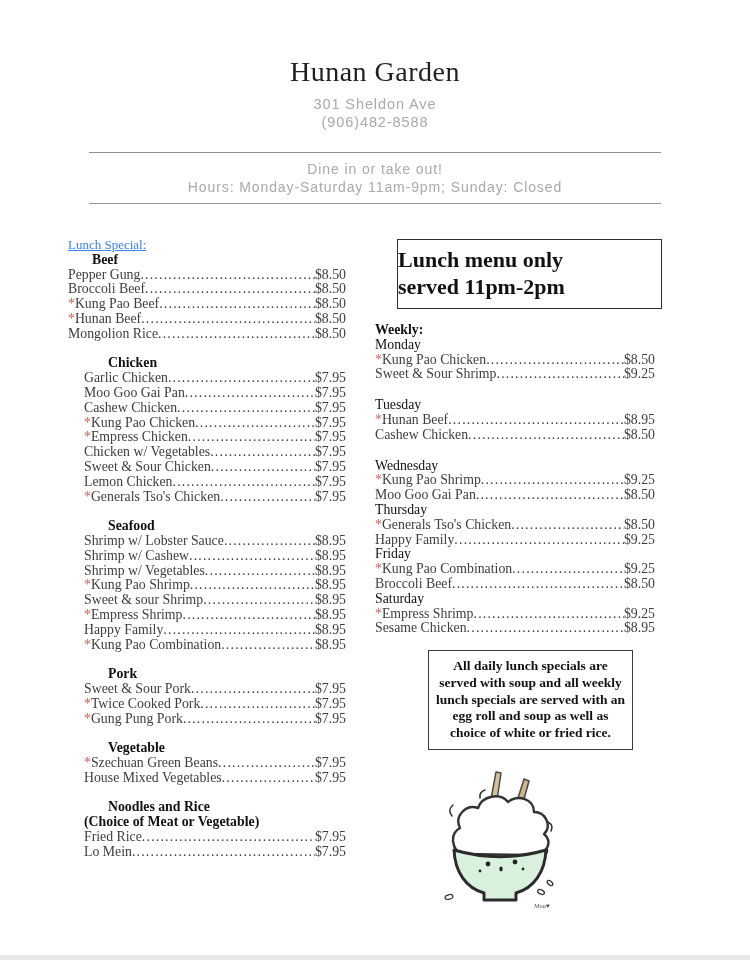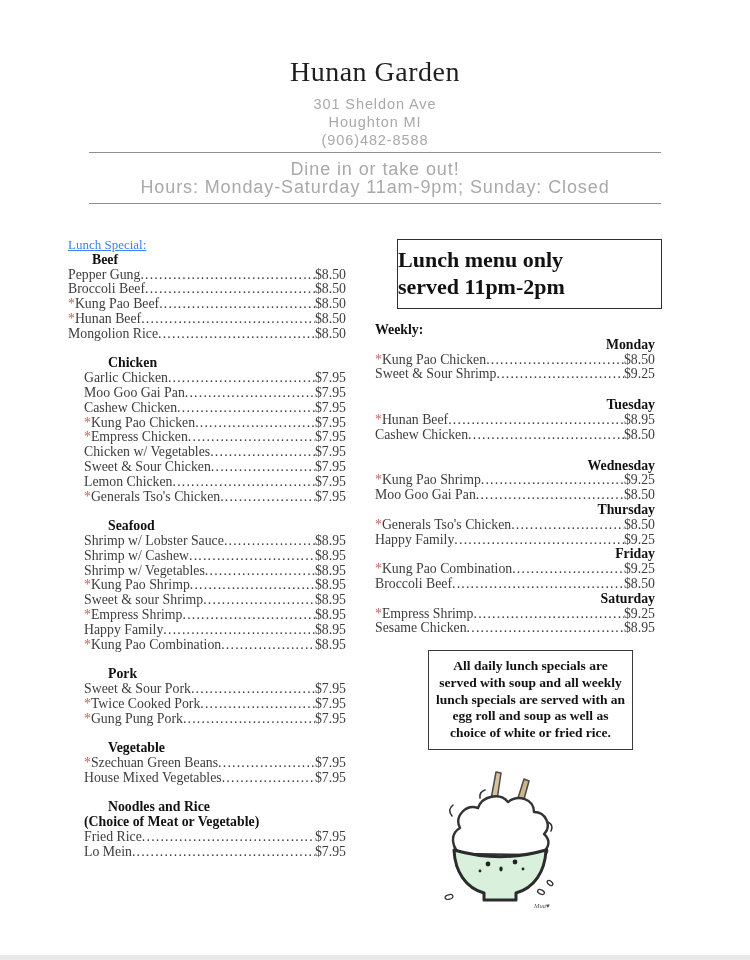--- a/index.html
+++ b/index.html
@@ -17,21 +17,21 @@
     font-family:"Liberation Sans", sans-serif; font-weight:300;
     font-size:14.5px; line-height:18px; letter-spacing:0.9px; color:#a9a9a9;
   }
   .divider {
     position:absolute; left:89px; width:572px; height:0;
     border-top:1.4px solid #8f8f8f;
   }
   .hours-block {
     position:absolute; top:161px; left:0; width:100%; text-align:center;
     font-family:"Liberation Sans", sans-serif; font-weight:300;
-    font-size:18px; line-height:17.5px; letter-spacing:0.9px; color:#a9a9a9;
+    font-size:14px; line-height:17.5px; letter-spacing:0.9px; color:#a9a9a9;
   }
   
   .menu-col { font-size:13.8px; line-height:14.8px; color:#3d3d3d; }
   #lunch-special { position:absolute; left:68px; top:238px; width:278px; }
   .menu-title { font-weight:normal; text-decoration:underline; color:#3b82f6; font-size:13px; }
   .menu-section + .menu-section { margin-top:14.8px;margin-left:16px; }
   .section-heading { font-weight:bold; color:#111111; padding-left:24px; }
   .section-subheading { font-weight:bold; color:#111111; }
   .row { display:flex; align-items:baseline; }
   .item-name { white-space:nowrap; }
@@ -40,40 +40,39 @@
   .dots::after { content:"...................................................................................................................."; }
   .price { white-space:nowrap; }
   
   .banner-box {
     position:absolute; left:397px; top:239px; width:265px; height:70px;
     box-sizing:border-box; border:1.6px solid #2e2e2e; text-align:left;
     font-weight:bold; font-size:22px; line-height:26.5px; color:#111111; padding-top:7px;
   }
   #weekly { position:absolute; left:375px; top:323px; width:280px; }
   .weekly-title { font-weight:bold; color:#111111; }
-  .day-heading { font-weight:bold; color:#111111;text-align:right; }
+  .day-heading { font-weight:normal; color:#111111; }
   .day-group.gap-after { margin-bottom:16px; }
   .note-box {
     position:absolute; left:408px; top:650px; width:205px; box-sizing:border-box;
     border:1.6px solid #3a3a3a; padding:7px 6px; text-align:center;
     font-weight:bold; font-size:13.5px; line-height:16.8px; color:#111111;margin-left:20px;
   }
   
   .illustration { position:absolute; left:440px; top:766px; width:122px; height:147px; }
   .page-edge { position:absolute; left:0; bottom:0; width:100%; height:5px; background:#e9e9e9; }
 </style>
 </head>
 <body>
 
 <div class="page">
 
   <div class="restaurant-name">Hunan Garden</div>
   <div class="header-sub">
     <div>301 Sheldon Ave</div>
-    <div>Houghton MI</div>
     <div>(906)482-8588</div>
   </div>
 
   <div class="divider" style="top:152px;"></div>
 
   <div class="hours-block">
     <div>Dine in or take out!</div>
     <div>Hours: Monday-Saturday 11am-9pm; Sunday: Closed</div>
   </div>
 

